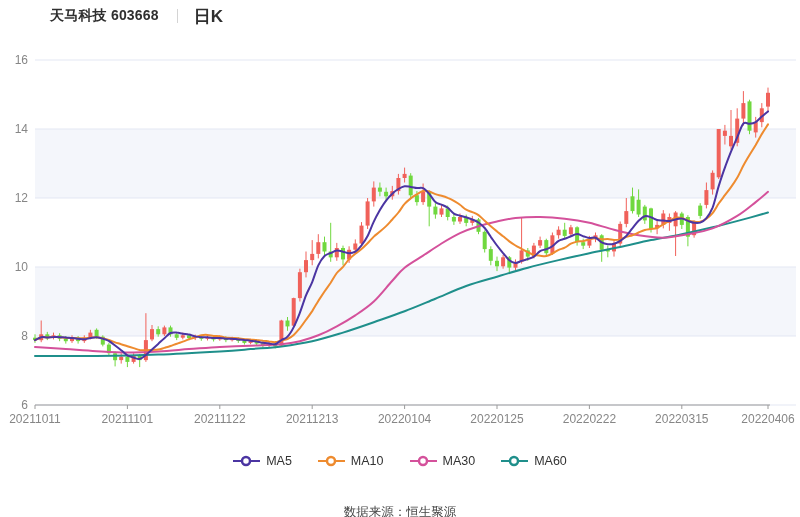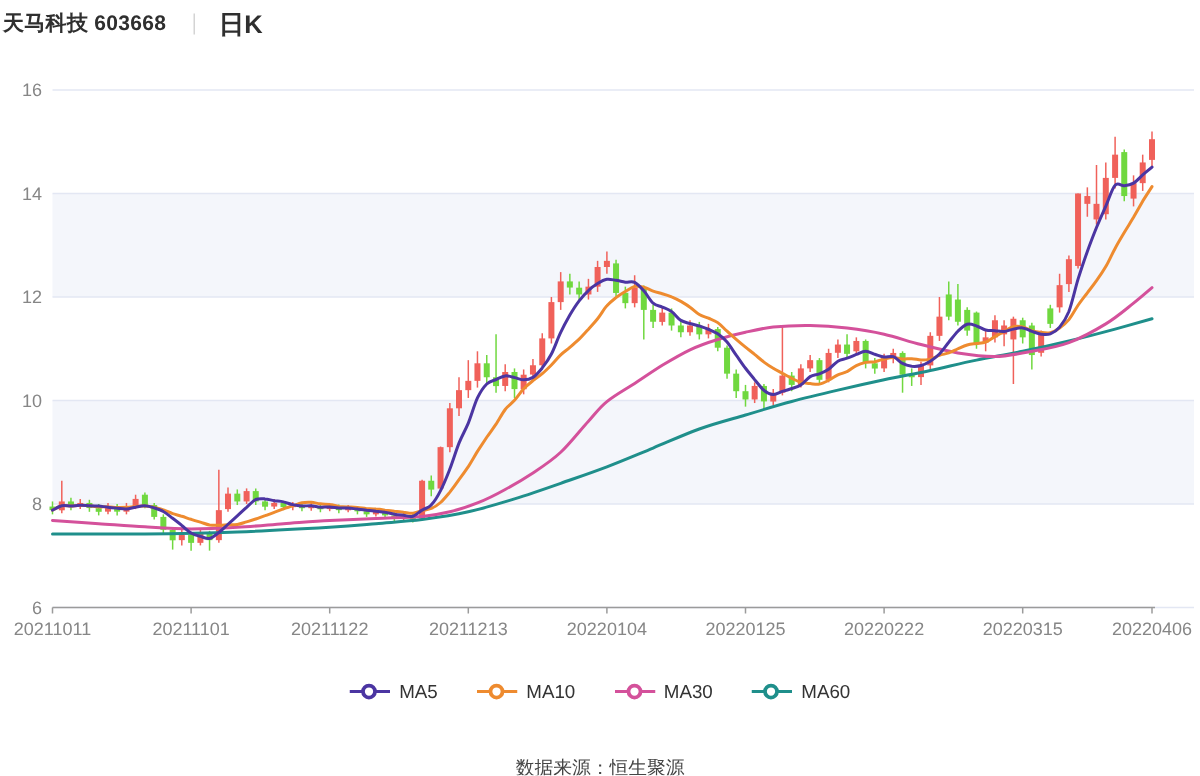--- a/index.html
+++ b/index.html
@@ -1,19 +1,19 @@
 <!DOCTYPE html>
 <html><head>
 <meta charset="utf-8">
 <style>
   html,body{margin:0;padding:0;background:#fff;}
   .app{position:relative;width:800px;height:517px;background:#fff;overflow:hidden;
        font-family:"Liberation Sans","DejaVu Sans",sans-serif;}
   .chart-header{position:absolute;top:6px;left:2px;display:flex;align-items:center;height:20px;}
-  .stock-title{font-size:14px;color:#2f2f2f;font-weight:600;letter-spacing:.2px;}
+  .stock-title{font-size:14px;color:#2f2f2f;font-weight:600;letter-spacing:.2px;margin-left:48px;}
   .title-divider{width:1px;height:14px;background:#d4d4d4;margin:0 16px 0 18px;}
   .period-tab{font-size:17px;color:#2f2f2f;font-weight:600;cursor:pointer;}
   #kchart{position:absolute;top:0;left:0;}
   .legend-row{position:absolute;top:454px;left:0;right:0;display:flex;justify-content:center;
               align-items:center;gap:26px;}
   .legend-item{display:flex;align-items:center;gap:6px;cursor:pointer;}
   .legend-label{font-size:12.5px;color:#333;}
   .chart-footer{position:absolute;top:504px;left:0;right:0;text-align:center;
                 font-size:12.5px;color:#454545;}
 </style>

